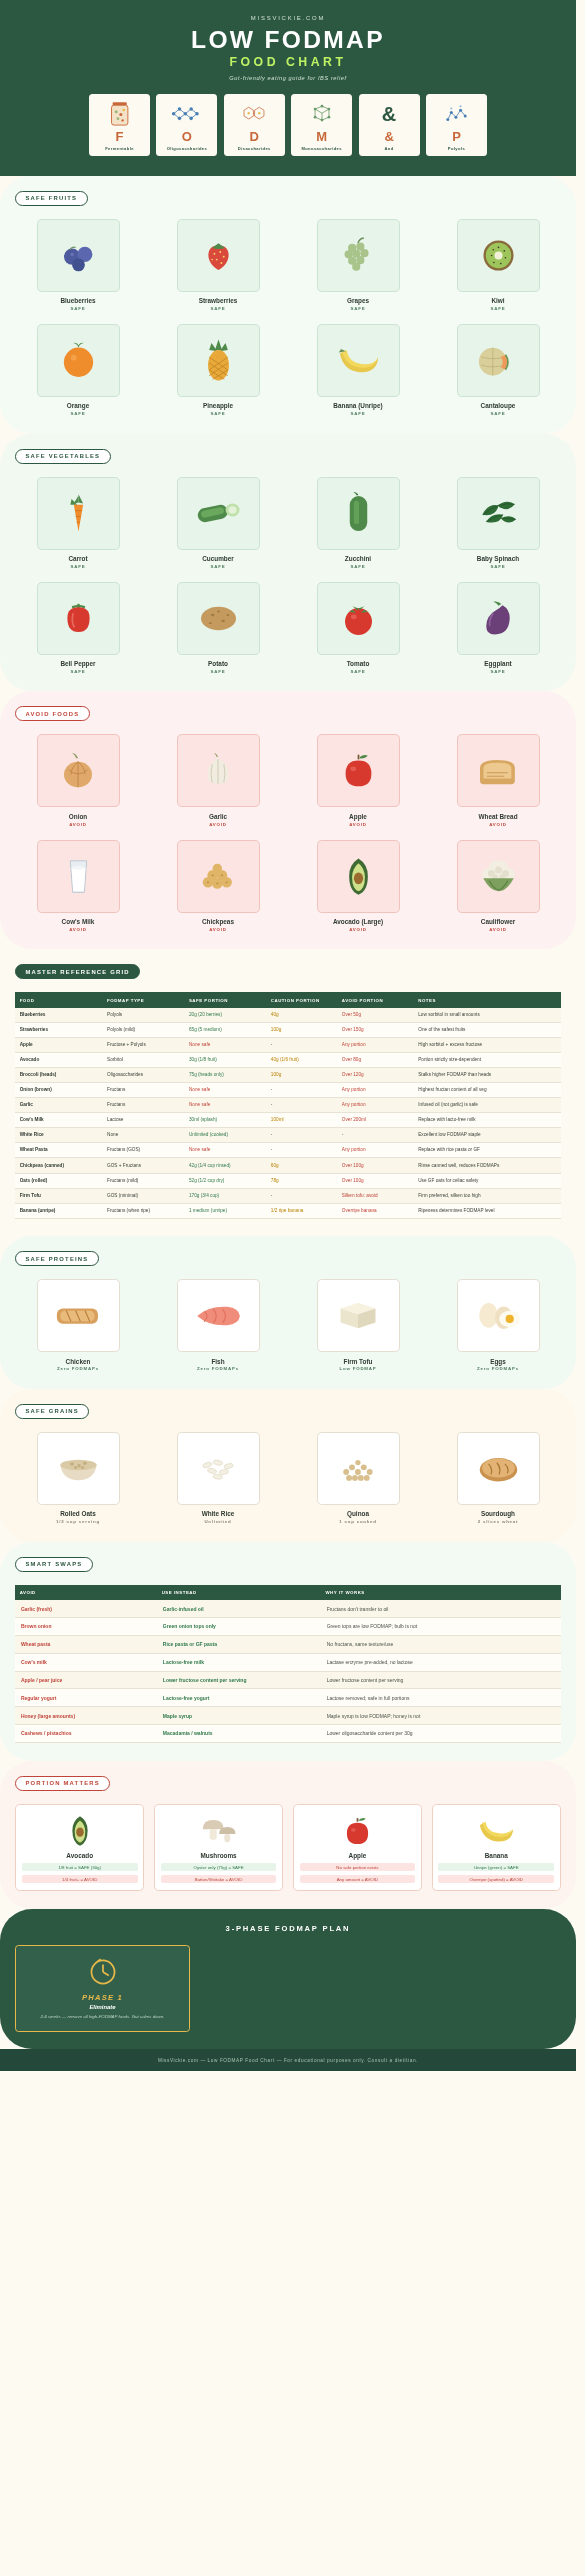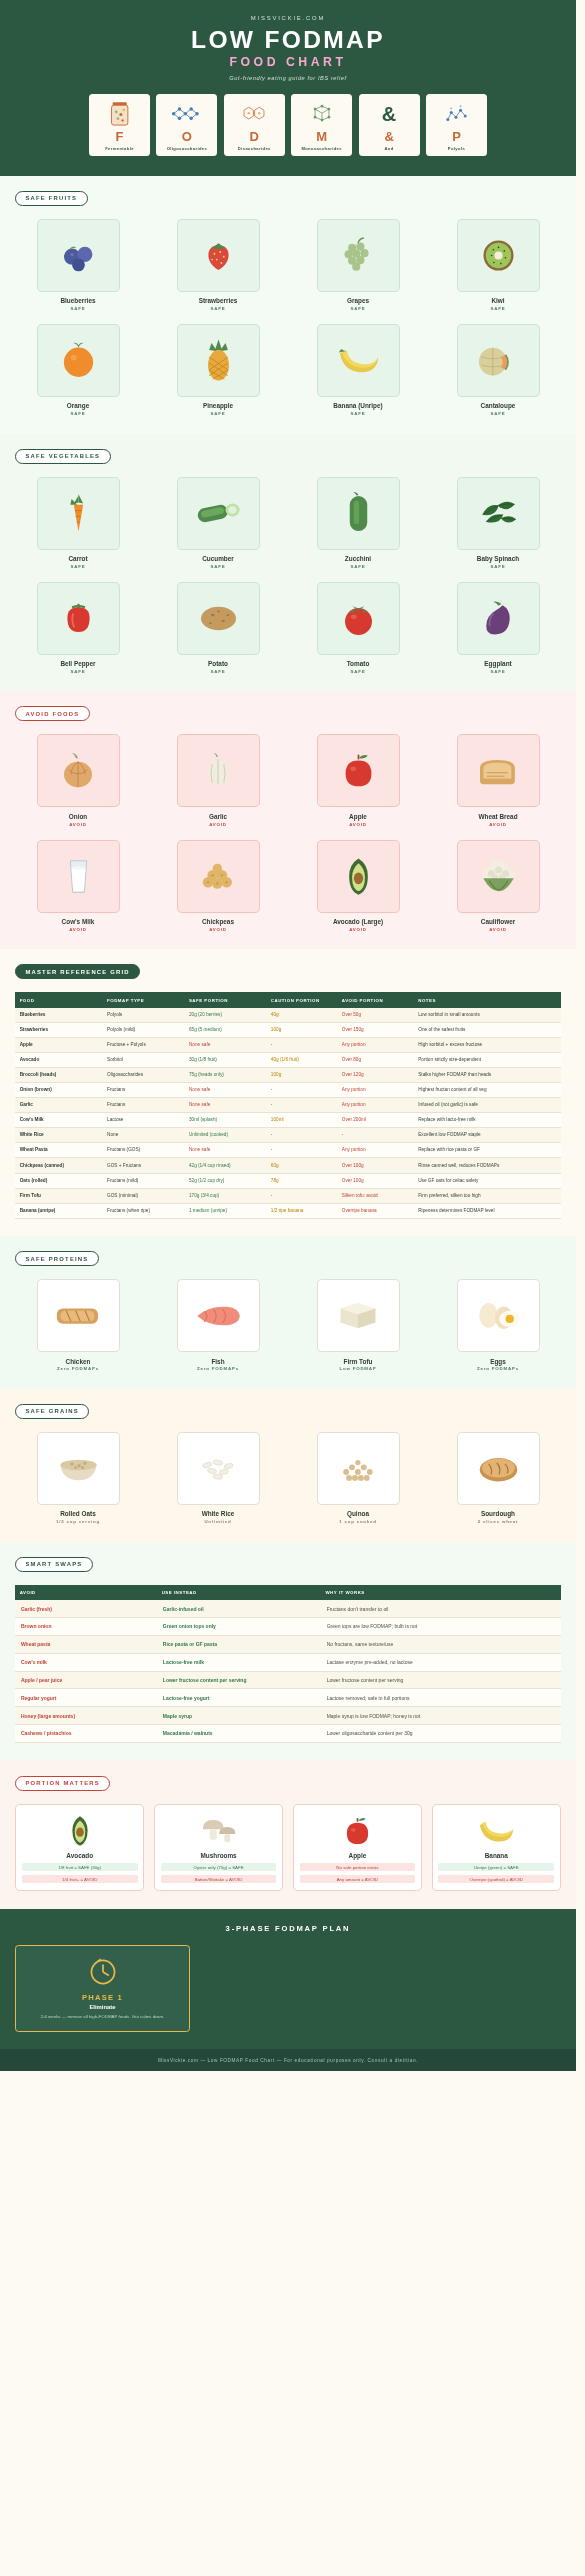--- a/index.html
+++ b/index.html
@@ -25,21 +25,21 @@
     margin-bottom: 5.9px;
   }
   .main-title {
     color: #ffffff;
     font-size: 24.6px;
     letter-spacing: 2.3px;
     font-weight: bold;
     line-height: 1.05;
   }
   .sub-title {
-    color: #f9a8d4;
+    color: #bef264;
     font-size: 12.3px;
     letter-spacing: 3.5px;
     font-weight: bold;
     margin-top: 2.3px;
   }
   .tagline {
     color: #cfe2d4;
     font-size: 5.6px;
     font-style: italic;
     margin-top: 5.9px;
@@ -74,21 +74,21 @@
   .fm-name {
     font-size: 4.1px;
     color: #2c5741;
     letter-spacing: 0.4px;
     font-weight: bold;
     margin-top: 2.3px;
     text-align: center;
   }
 
   
-  .section { padding: 15px 15px 17.6px; }
+  .section { padding: 15px 15px 17.6px; border-radius: 32px; }
   .sec-sf { background: #f4fbf5; }
   .sec-sv { background: #f1f9f1; }
   .sec-av { background: #fdf2f1; }
   .sec-grid { background: #fdfaf2; }
   .sec-pro { background: #f1f9f3; }
   .sec-gra { background: #fdf7ec; }
   .sec-swap { background: #f3faf4; }
   .sec-por { background: #fdf4ef; }
   .sec-phase { background: #2c5741; }
 
@@ -197,21 +197,21 @@
 
   
   .phase-title {
     text-align: center;
     color: #ffffff;
     font-size: 7.6px;
     letter-spacing: 1.8px;
     font-weight: bold;
     margin-bottom: 11.7px;
   }
-  .phase-grid { display: grid; grid-template-columns: repeat(3,1fr); gap: 10.5px; }
+  .phase-grid { display: grid; grid-template-columns: repeat(3,1fr); gap: 10.5px; font-style: italic; }
   .phase-card {
     border: 0.6px solid #e8b84b;
     border-radius: 3.5px;
     padding: 9.4px 7px 10.5px;
     text-align: center;
     background: #32604a;
   }
   .phase-art { height: 33px; display:flex; align-items:center; justify-content:center; }
   .phase-name { color:#e8b84b; font-size: 7.6px; font-weight:bold; letter-spacing:1.2px; margin-top:4.7px; }
   .phase-sub { color:#ffffff; font-size:5.9px; font-weight:bold; margin-top:1.8px; }

